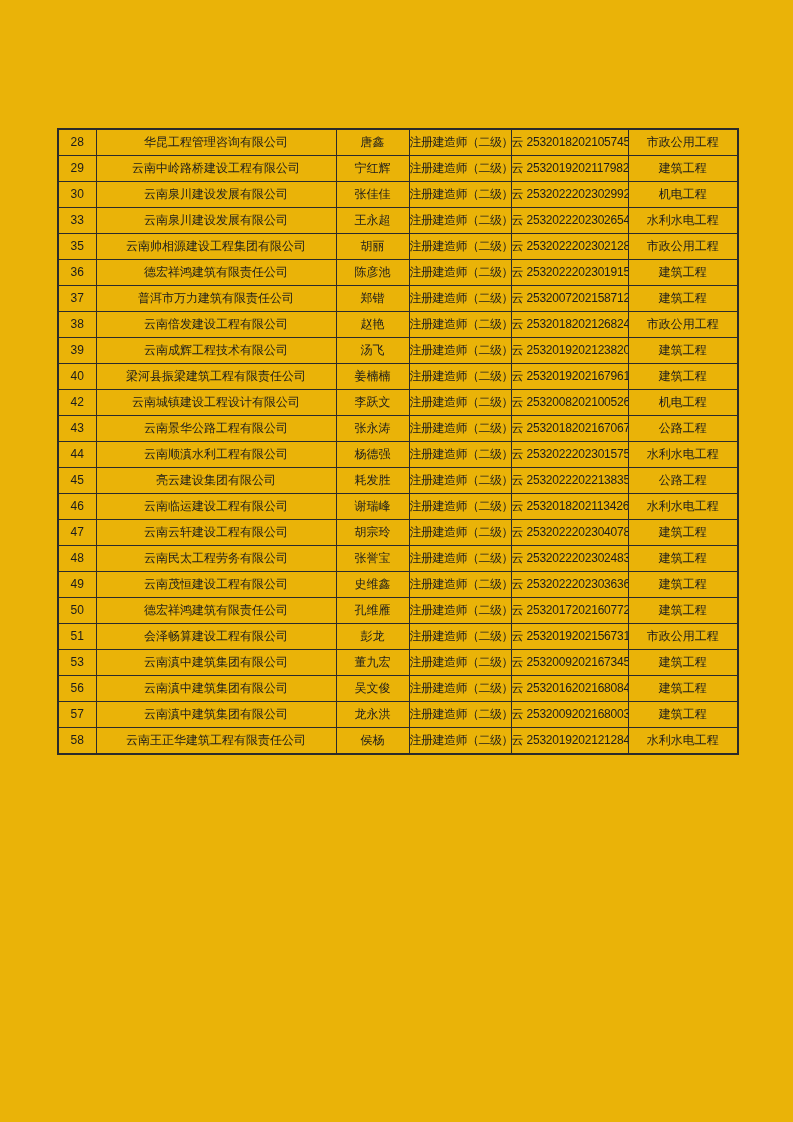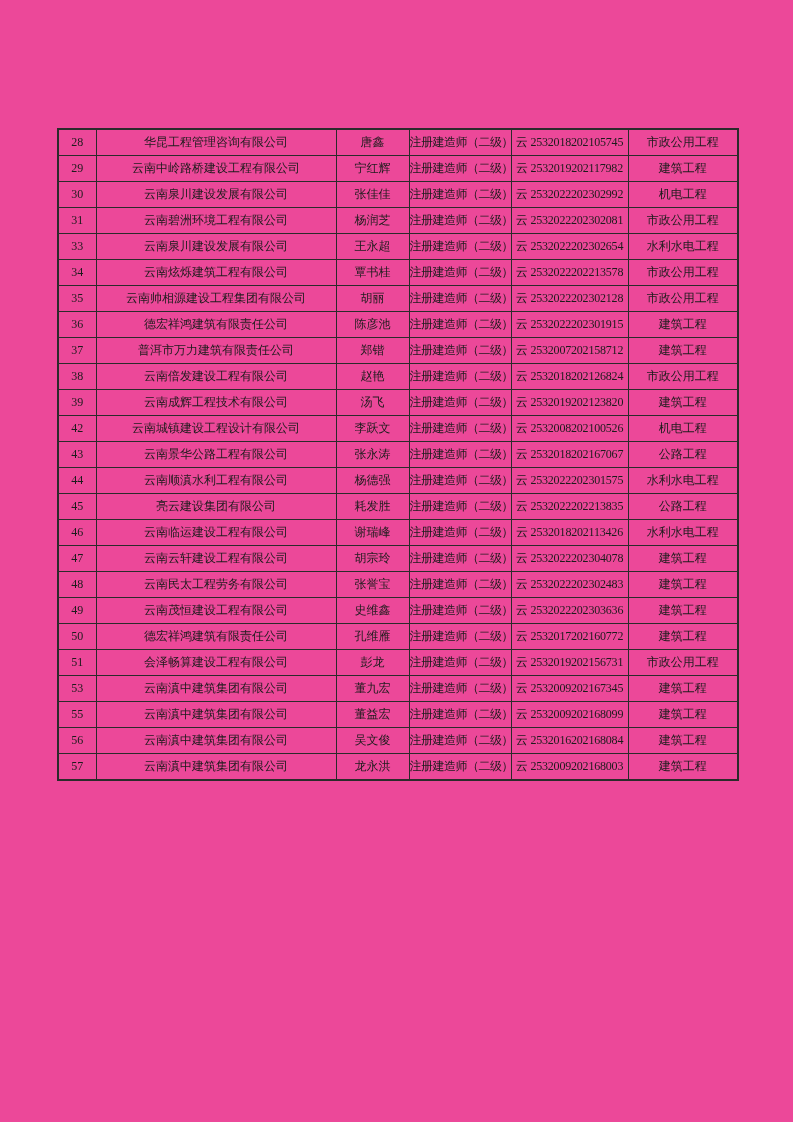--- a/index.html
+++ b/index.html
@@ -4,22 +4,22 @@
 <style>
   html, body {
     margin: 0;
     padding: 0;
     background: #ffffff;
   }
   #page {
     position: relative;
     width: 793px;
     height: 1122px;
-    background: #ec4899;
-    font-family: Liberation Serif, serif;
+    background: #eab308;
+    font-family: Liberation Sans, sans-serif;
     color: #1c1c1c;
     overflow: hidden;
   }
   table.registry {
     position: absolute;
     left: 57px;
     top: 128px;
     width: 680px;
     border-collapse: collapse;
     table-layout: fixed;
@@ -88,44 +88,28 @@
     </tr>
         <tr>
       <td class="cell-no">30</td>
       <td class="cell-company">云南泉川建设发展有限公司</td>
       <td class="cell-person">张佳佳</td>
       <td class="cell-cert-type">注册建造师（二级）</td>
       <td class="cell-cert-no">云 2532022202302992</td>
       <td class="cell-specialty">机电工程</td>
     </tr>
         <tr>
-      <td class="cell-no">31</td>
-      <td class="cell-company">云南碧洲环境工程有限公司</td>
-      <td class="cell-person">杨润芝</td>
-      <td class="cell-cert-type">注册建造师（二级）</td>
-      <td class="cell-cert-no">云 2532022202302081</td>
-      <td class="cell-specialty">市政公用工程</td>
-    </tr>
-        <tr>
       <td class="cell-no">33</td>
       <td class="cell-company">云南泉川建设发展有限公司</td>
       <td class="cell-person">王永超</td>
       <td class="cell-cert-type">注册建造师（二级）</td>
       <td class="cell-cert-no">云 2532022202302654</td>
       <td class="cell-specialty">水利水电工程</td>
     </tr>
         <tr>
-      <td class="cell-no">34</td>
-      <td class="cell-company">云南炫烁建筑工程有限公司</td>
-      <td class="cell-person">覃书桂</td>
-      <td class="cell-cert-type">注册建造师（二级）</td>
-      <td class="cell-cert-no">云 2532022202213578</td>
-      <td class="cell-specialty">市政公用工程</td>
-    </tr>
-        <tr>
       <td class="cell-no">35</td>
       <td class="cell-company">云南帅相源建设工程集团有限公司</td>
       <td class="cell-person">胡丽</td>
       <td class="cell-cert-type">注册建造师（二级）</td>
       <td class="cell-cert-no">云 2532022202302128</td>
       <td class="cell-specialty">市政公用工程</td>
     </tr>
         <tr>
       <td class="cell-no">36</td>
       <td class="cell-company">德宏祥鸿建筑有限责任公司</td>
@@ -152,20 +136,28 @@
     </tr>
         <tr>
       <td class="cell-no">39</td>
       <td class="cell-company">云南成辉工程技术有限公司</td>
       <td class="cell-person">汤飞</td>
       <td class="cell-cert-type">注册建造师（二级）</td>
       <td class="cell-cert-no">云 2532019202123820</td>
       <td class="cell-specialty">建筑工程</td>
     </tr>
         <tr>
+      <td class="cell-no">40</td>
+      <td class="cell-company">梁河县振梁建筑工程有限责任公司</td>
+      <td class="cell-person">姜楠楠</td>
+      <td class="cell-cert-type">注册建造师（二级）</td>
+      <td class="cell-cert-no">云 2532019202167961</td>
+      <td class="cell-specialty">建筑工程</td>
+    </tr>
+        <tr>
       <td class="cell-no">42</td>
       <td class="cell-company">云南城镇建设工程设计有限公司</td>
       <td class="cell-person">李跃文</td>
       <td class="cell-cert-type">注册建造师（二级）</td>
       <td class="cell-cert-no">云 2532008202100526</td>
       <td class="cell-specialty">机电工程</td>
     </tr>
         <tr>
       <td class="cell-no">43</td>
       <td class="cell-company">云南景华公路工程有限公司</td>
@@ -240,39 +232,39 @@
     </tr>
         <tr>
       <td class="cell-no">53</td>
       <td class="cell-company">云南滇中建筑集团有限公司</td>
       <td class="cell-person">董九宏</td>
       <td class="cell-cert-type">注册建造师（二级）</td>
       <td class="cell-cert-no">云 2532009202167345</td>
       <td class="cell-specialty">建筑工程</td>
     </tr>
         <tr>
-      <td class="cell-no">55</td>
-      <td class="cell-company">云南滇中建筑集团有限公司</td>
-      <td class="cell-person">董益宏</td>
-      <td class="cell-cert-type">注册建造师（二级）</td>
-      <td class="cell-cert-no">云 2532009202168099</td>
-      <td class="cell-specialty">建筑工程</td>
-    </tr>
-        <tr>
       <td class="cell-no">56</td>
       <td class="cell-company">云南滇中建筑集团有限公司</td>
       <td class="cell-person">吴文俊</td>
       <td class="cell-cert-type">注册建造师（二级）</td>
       <td class="cell-cert-no">云 2532016202168084</td>
       <td class="cell-specialty">建筑工程</td>
     </tr>
         <tr>
       <td class="cell-no">57</td>
       <td class="cell-company">云南滇中建筑集团有限公司</td>
       <td class="cell-person">龙永洪</td>
       <td class="cell-cert-type">注册建造师（二级）</td>
       <td class="cell-cert-no">云 2532009202168003</td>
       <td class="cell-specialty">建筑工程</td>
     </tr>
+        <tr>
+      <td class="cell-no">58</td>
+      <td class="cell-company">云南王正华建筑工程有限责任公司</td>
+      <td class="cell-person">侯杨</td>
+      <td class="cell-cert-type">注册建造师（二级）</td>
+      <td class="cell-cert-no">云 2532019202121284</td>
+      <td class="cell-specialty">水利水电工程</td>
+    </tr>
       </tbody>
   </table>
 
 </div>
 
 </body></html>

